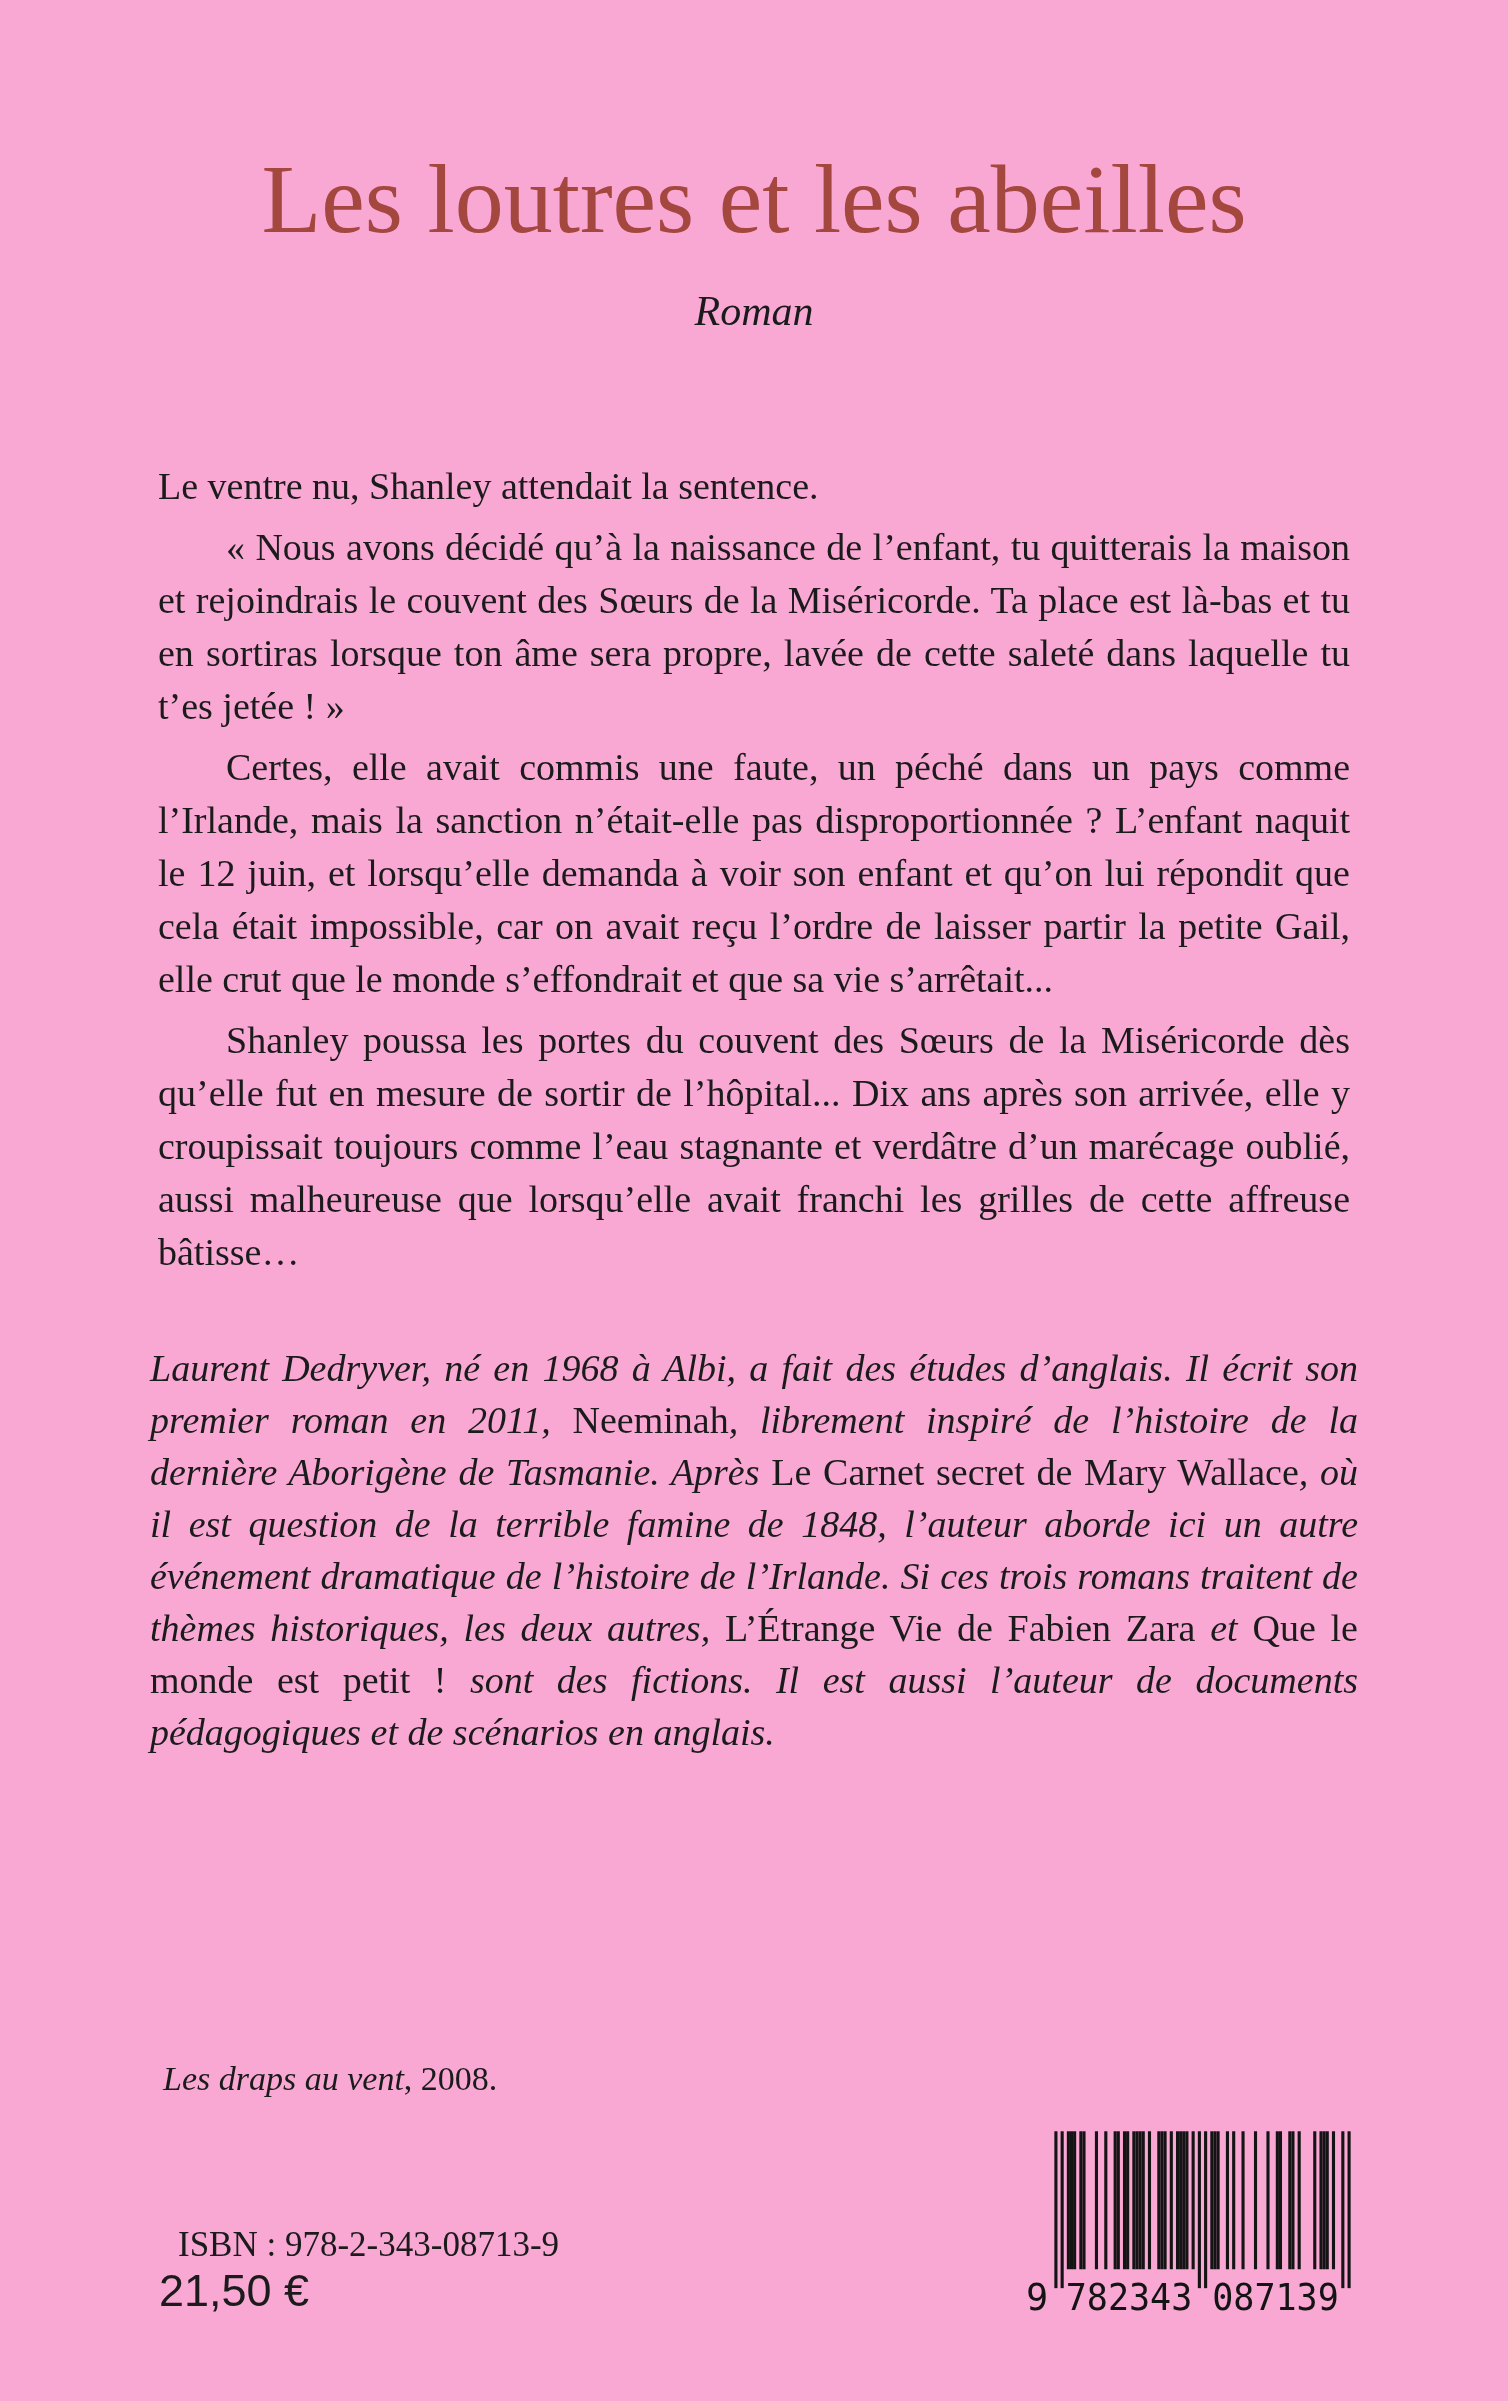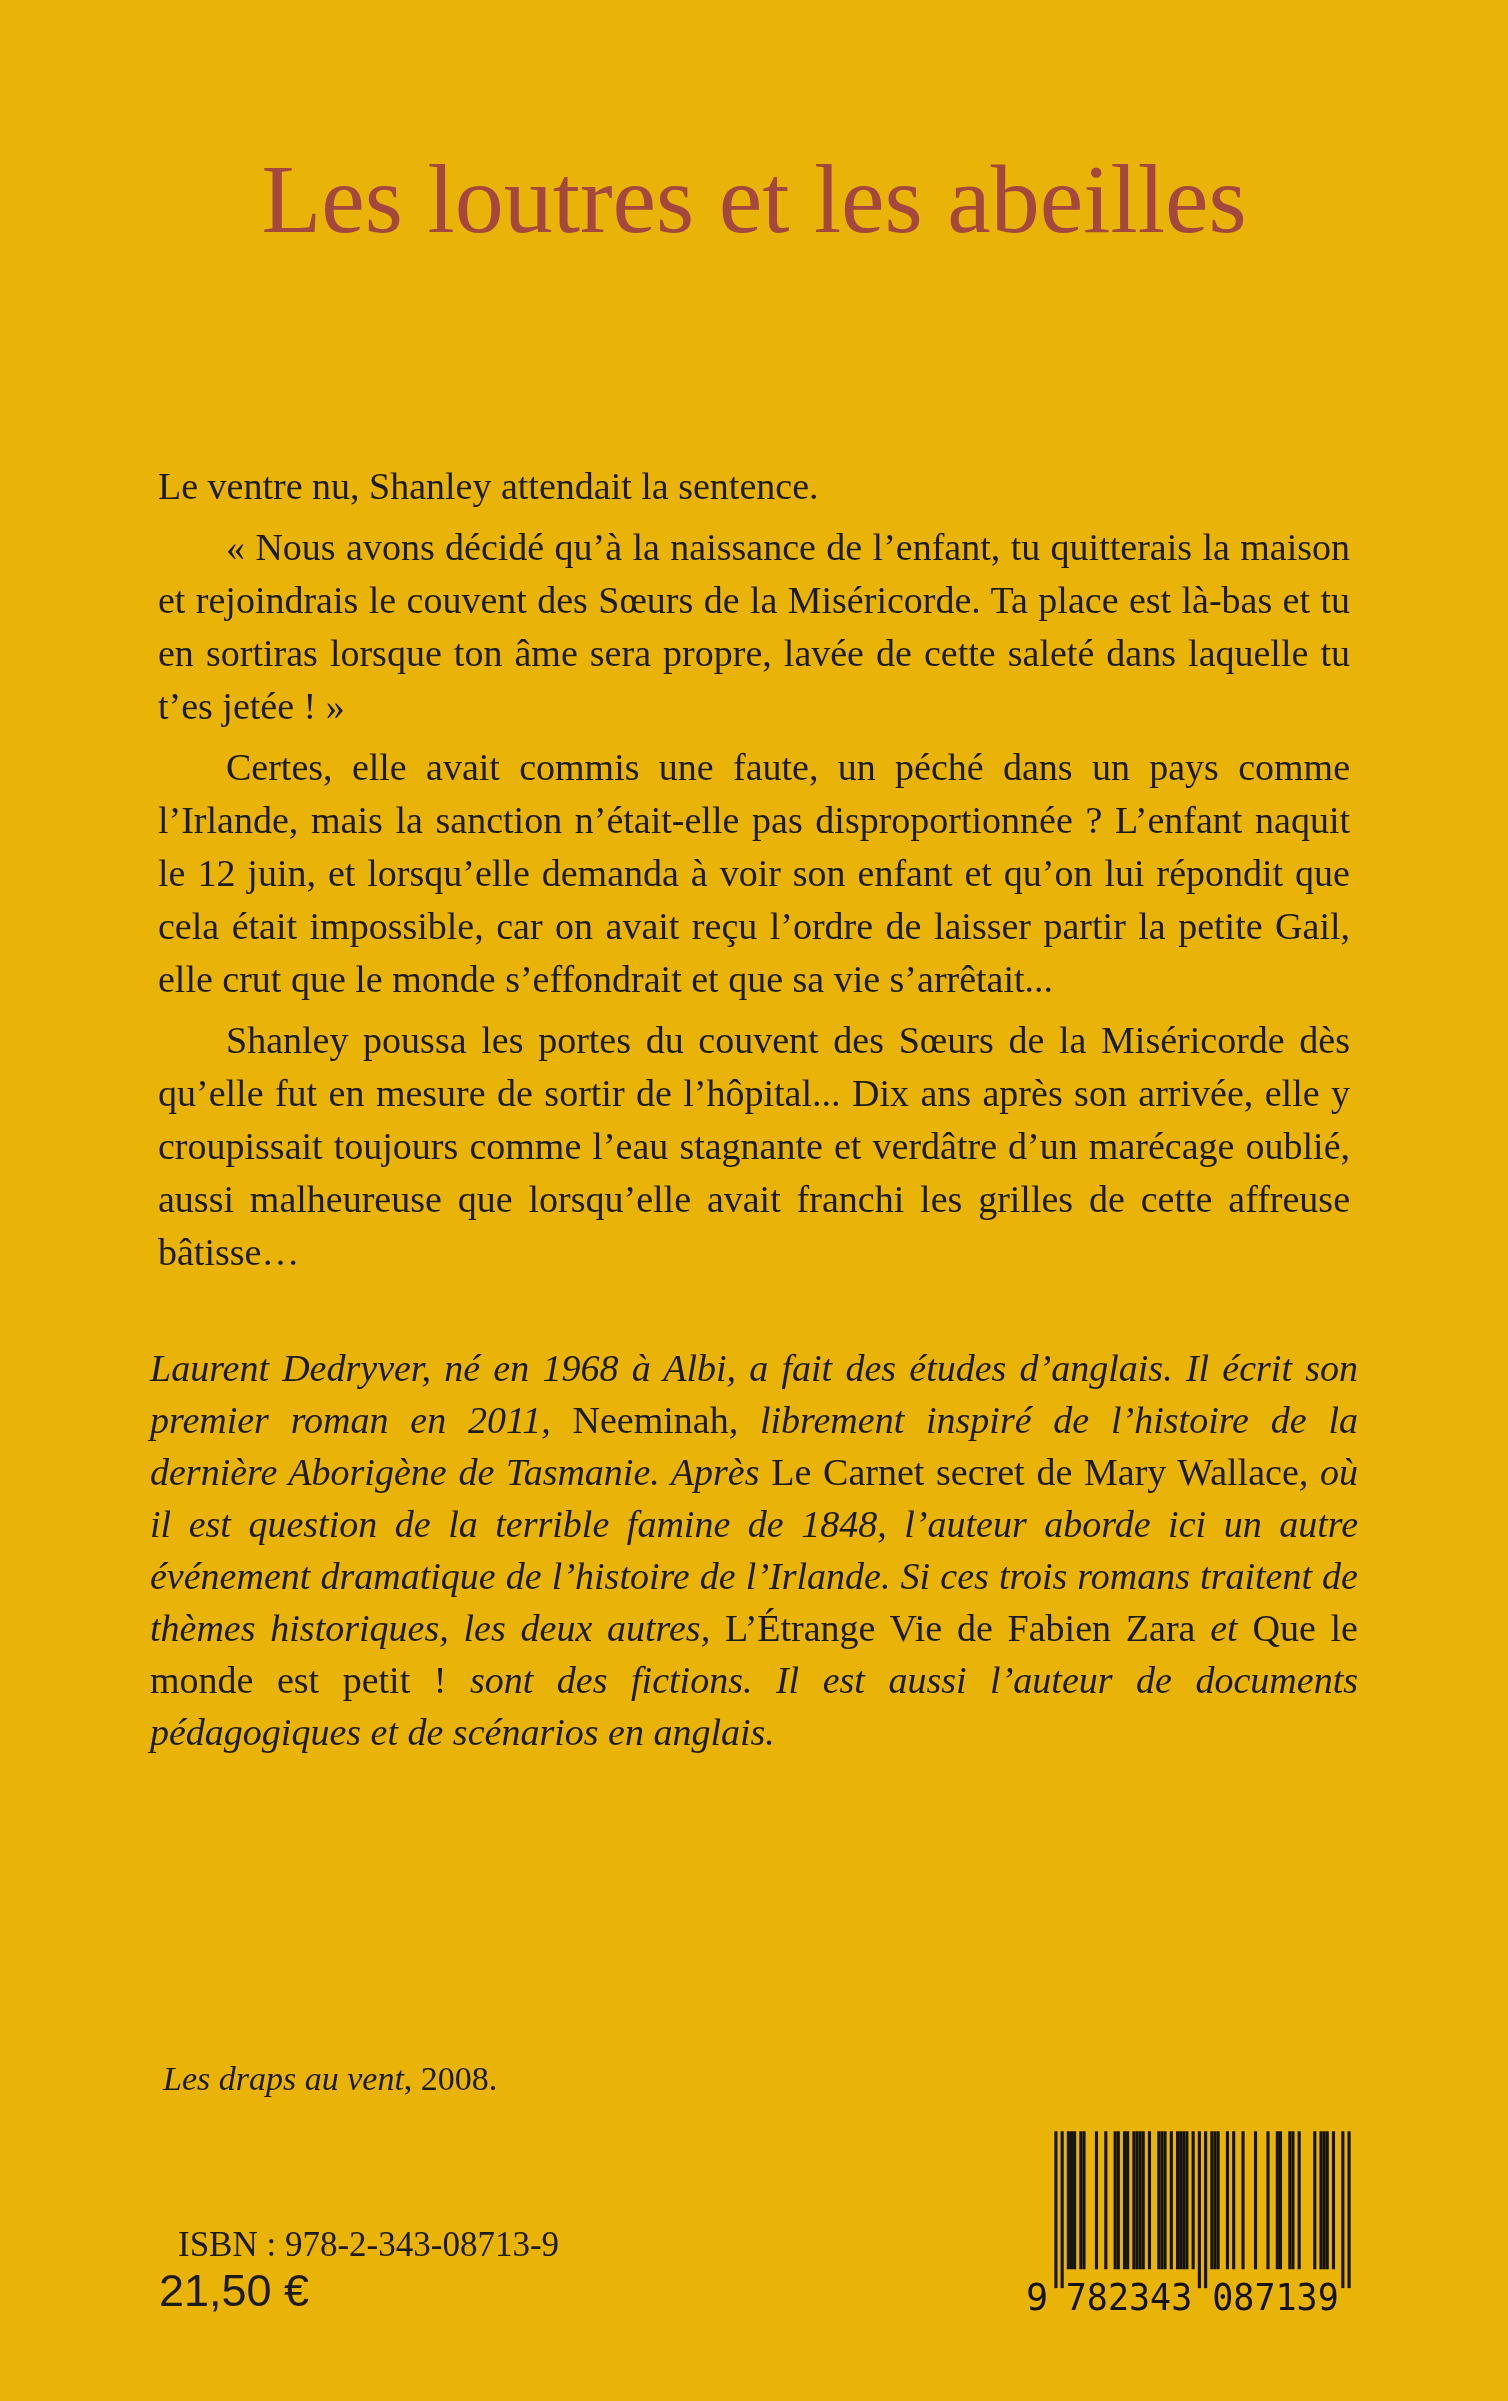--- a/index.html
+++ b/index.html
@@ -1,20 +1,20 @@
 <!DOCTYPE html>
 <html lang="fr" style="font-size:15px"><head>
 <meta charset="utf-8">
 <style>
   html, body { margin: 0; padding: 0; background: #ffffff; }
   .page {
     position: relative;
     width: 1508px;
     height: 2402px;
-    background: #eab308;
+    background: #f9a8d4;
     font-family: "Liberation Serif", serif;
     color: #1b1b1b;
     overflow: hidden;
   }
   .title {
     position: absolute;
     top: 150px;
     left: 0;
     width: 100%;
     margin: 0;
@@ -91,20 +91,21 @@
   }
   .barcode svg { display: block; }
 </style>
 </head>
 <body>
 
 <div class="page">
 
   <h1 class="title" style="color: rgb(164, 71, 62);">Les loutres et les abeilles</h1>
 
+  <div class="subtitle">Roman</div>
 
   <section class="synopsis">
     <p class="noindent">Le ventre nu, Shanley attendait la sentence.</p>
     <p>« Nous avons décidé qu’à la naissance de l’enfant, tu quitterais la maison et rejoindrais le couvent des Sœurs de la Miséricorde. Ta place est là-bas et tu en sortiras lorsque ton âme sera propre, lavée de cette saleté dans laquelle tu t’es jetée ! »</p>
     <p>Certes, elle avait commis une faute, un péché dans un pays comme l’Irlande, mais la sanction n’était-elle pas disproportionnée ? L’enfant naquit le 12 juin, et lorsqu’elle demanda à voir son enfant et qu’on lui répondit que cela était impossible, car on avait reçu l’ordre de laisser partir la petite Gail, elle crut que le monde s’effondrait et que sa vie s’arrêtait...</p>
     <p>Shanley poussa les portes du couvent des Sœurs de la Miséricorde dès qu’elle fut en mesure de sortir de l’hôpital... Dix ans après son arrivée, elle y croupissait toujours comme l’eau stagnante et verdâtre d’un marécage oublié, aussi malheureuse que lorsqu’elle avait franchi les grilles de cette affreuse bâtisse…</p>
   </section>
 
   <section class="bio">
     <p><span class="seg-bold-italic">Laurent Dedryver</span><span class="seg-italic">, né en 1968 à Albi, a fait des études d’anglais. Il écrit son premier roman en 2011, </span><span class="seg-roman">Neeminah</span><span class="seg-italic">, librement inspiré de l’histoire de la dernière Aborigène de Tasmanie. Après </span><span class="seg-roman">Le Carnet secret de Mary Wallace</span><span class="seg-italic">, où il est question de la terrible famine de 1848, l’auteur aborde ici un autre événement dramatique de l’histoire de l’Irlande. Si ces trois romans traitent de thèmes historiques, les deux autres, </span><span class="seg-roman">L’Étrange Vie de Fabien Zara</span><span class="seg-italic"> et </span><span class="seg-roman">Que le monde est petit !</span><span class="seg-italic"> sont des fictions. Il est aussi l’auteur de documents pédagogiques et de scénarios en anglais.</span></p>

